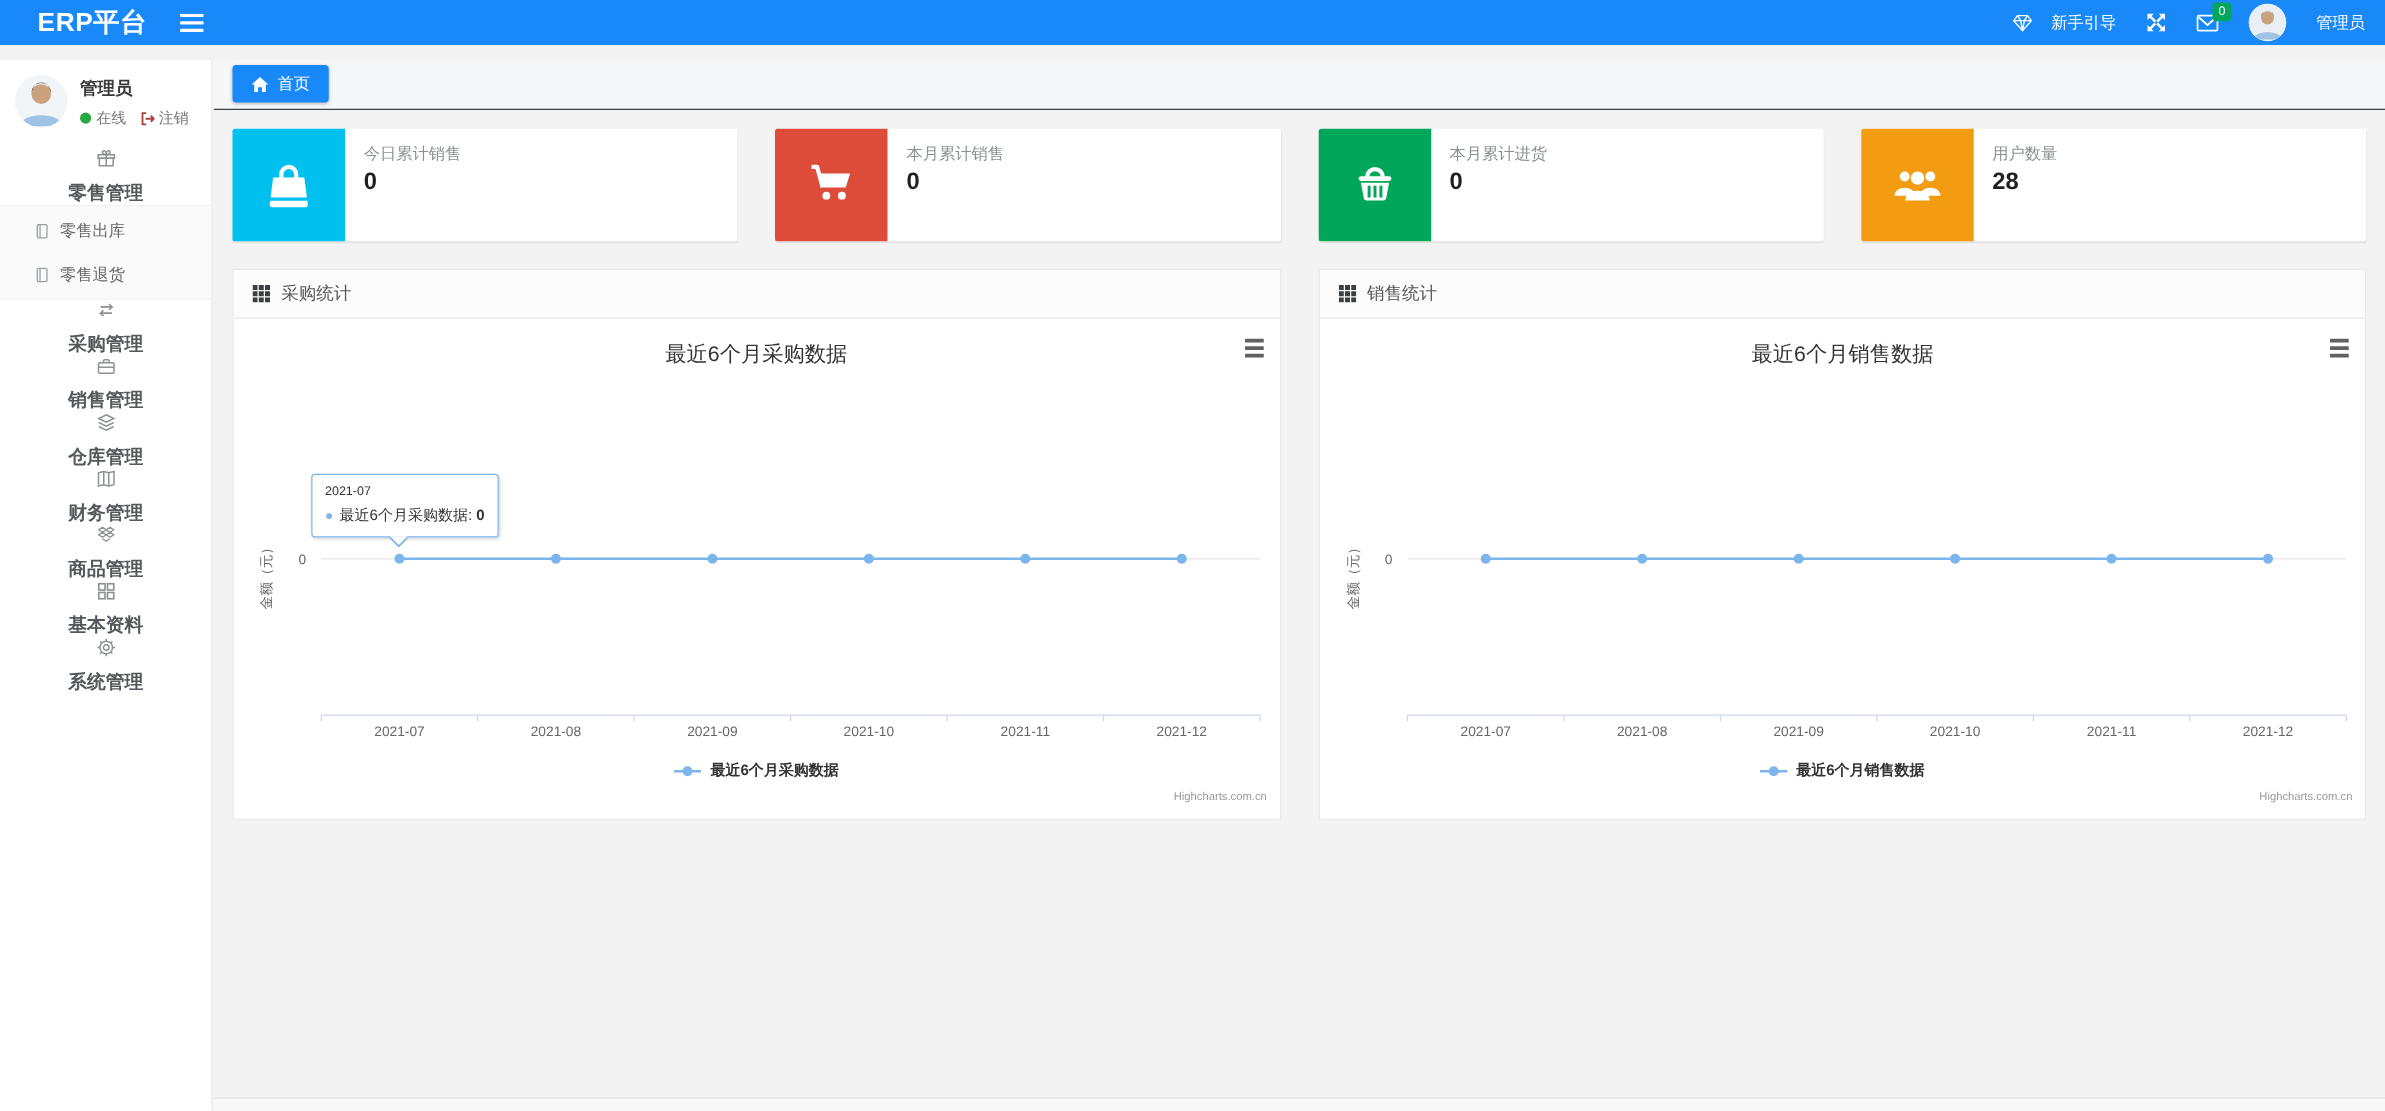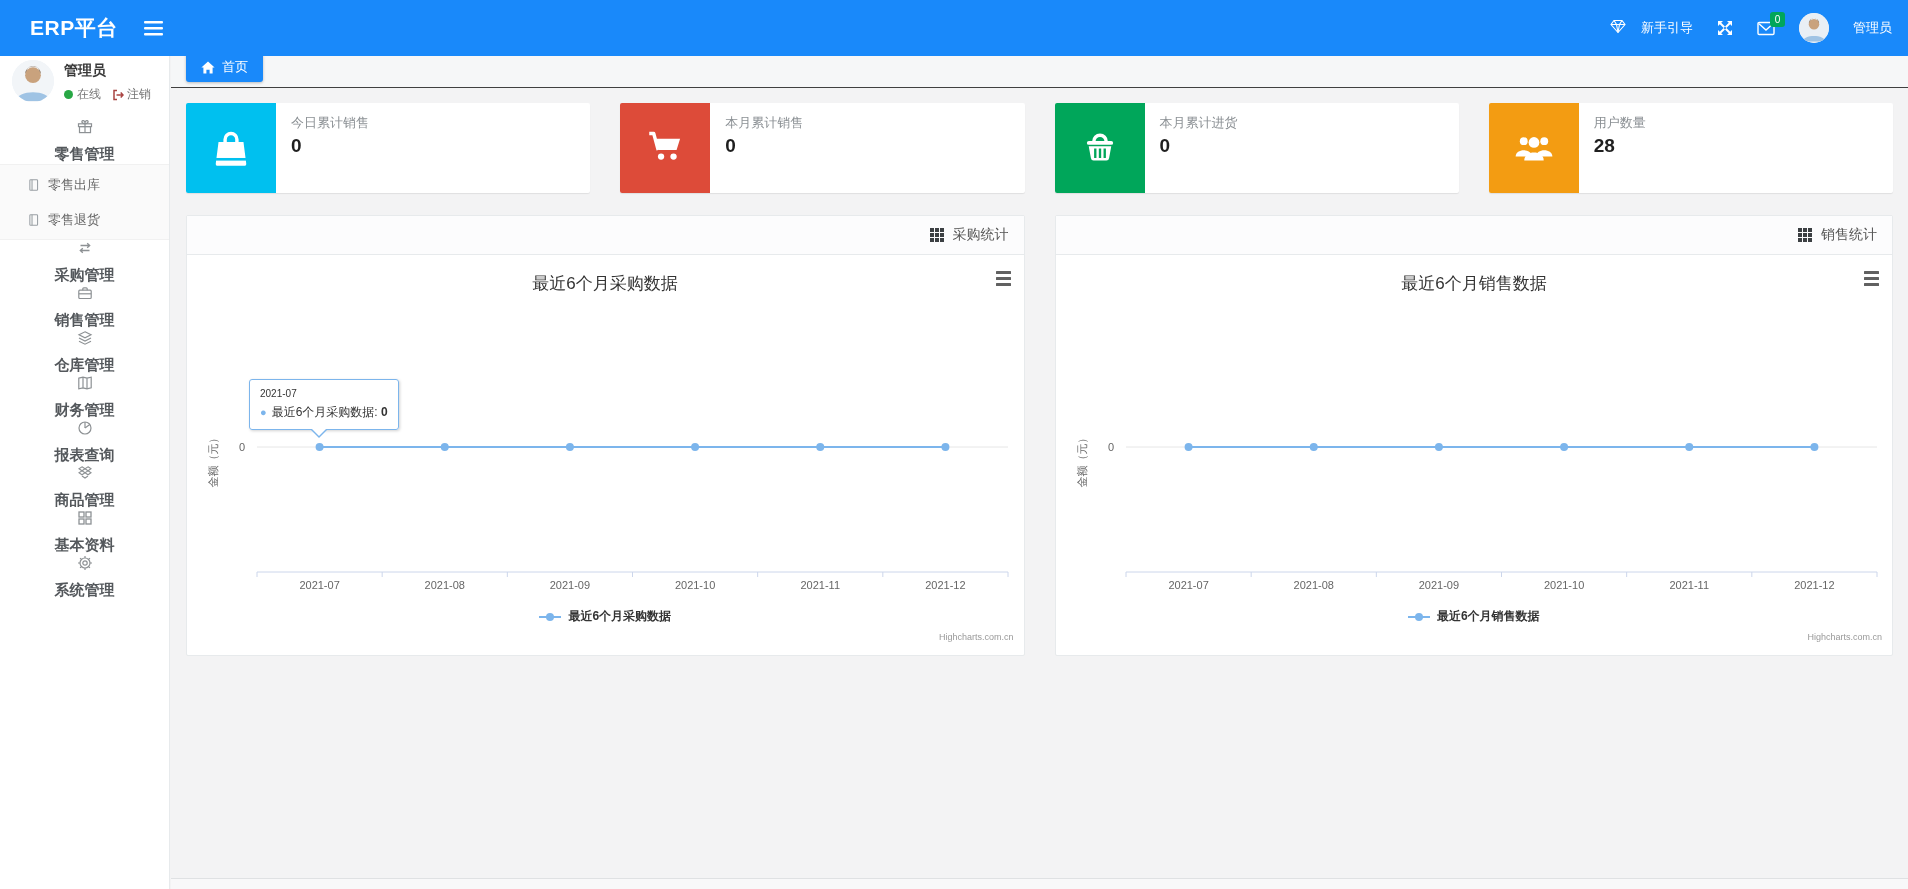--- a/index.html
+++ b/index.html
@@ -1,25 +1,25 @@
 <!DOCTYPE html>
 <html><head>
 <meta charset="utf-8">
 <style>
   * { box-sizing: border-box; margin: 0; padding: 0; }
   html,body { width:1908px; height:889px; overflow:hidden;
     font-family:"Liberation Sans","DejaVu Sans",sans-serif; background:#f3f3f4; }
 
   
-  .navbar { position:absolute; top:0; left:0; width:1908px; height:56px;
+  .navbar { position:absolute; top:0; left:0; width:1908px; height:36px;
     display:flex; align-items:center; color:#fff; z-index:30; }
   .brand { font-size:21px; font-weight:bold; padding-left:30px; letter-spacing:.5px; }
   .nav-burger { margin-left:26px; cursor:pointer; display:flex; }
   .nav-right { margin-left:auto; display:flex; align-items:center; gap:24px; padding-right:16px; }
-  .nav-link { display:flex; gap:15px; font-size:13px; cursor:pointer; }
+  .nav-link { display:flex; align-items:center; gap:15px; font-size:13px; cursor:pointer; }
   .nav-msg { position:relative; display:flex; cursor:pointer; }
   .msg-badge { position:absolute; top:-9px; right:-10px; min-width:15px; height:15px;
     border-radius:3px; color:#fff; font-size:10px; line-height:15px; text-align:center; padding:0 3px; }
   .nav-avatar { width:30px; height:30px; border-radius:50%; overflow:hidden; background:#eef3f8; cursor:pointer; }
   .nav-user { font-size:13px; cursor:pointer; }
 
   
   .sidebar { position:absolute; top:48px; left:0; width:170px; bottom:0;
     background:#fff; border-right:1px solid #e7eaec; z-index:20; }
   .profile { display:flex; gap:10px; padding:12px 10px 12px 12px; }
@@ -55,21 +55,21 @@
   .card-icon { width:90px; flex:none; display:flex; align-items:center; justify-content:center;
     border-radius:2px 0 0 2px; }
   .card-body { padding:11px 15px; }
   .card-label { font-size:13px; color:#8b9094; margin-bottom:3px; }
   .card-value { font-size:19px; font-weight:bold; color:#1f1f1f; }
 
   
   .panels { display:flex; gap:30px; }
   .panel { flex:1; background:#fff; border:1px solid #e7eaec; border-radius:2px; }
   .panel-header { height:39px; display:flex; align-items:center; gap:9px; padding:0 15px;
-    border-bottom:1px solid #e7eaec; background:#fcfcfd; font-size:14px; color:#555;justify-content:flex-end; }
+    border-bottom:1px solid #e7eaec; background:#fcfcfd; font-size:14px; color:#555; }
   .chart { position:relative; height:400px; }
   .chart svg.plot { position:absolute; top:0; left:0; }
   .ctx-btn { position:absolute; top:16px; right:13px; cursor:pointer; }
   .ctx-btn i { display:block; width:15px; height:3px; background:#616161; margin-bottom:3px; border-radius:.5px; }
   .legend { position:absolute; left:0; right:0; top:353px; display:flex; justify-content:center;
     align-items:center; gap:7px; font-size:12px; font-weight:bold; color:#333; cursor:pointer; }
   .credit { position:absolute; right:10px; top:377px; font-size:9px; color:#999; cursor:pointer; }
 
   
   .hc-tooltip { position:absolute; left:62px; top:124px; background:rgba(255,255,255,.96);
@@ -244,34 +244,20 @@
             <line x1="10" y1="3.2" x2="10" y2="13.8"></line>
       </svg>
         </span>
       <span>财务管理</span>
       <span class="grow"></span>
       <svg width="10" height="10" viewBox="0 0 12 12" fill="none" stroke="#9aa0a5" stroke-width="1.5">
           <polyline points="8,2 4,6 8,10"></polyline>
         </svg>
     </div>
 
-    <div class="menu-item">
-      <span class="m-ico">
-          <svg width="16" height="16" viewBox="0 0 16 16" fill="none" stroke="#8d9194" stroke-width="1.2">
-        <circle cx="8" cy="8" r="6"></circle>
-            <line x1="8" y1="2" x2="8" y2="8"></line>
-            <line x1="8" y1="8" x2="12.8" y2="4.5"></line>
-      </svg>
-        </span>
-      <span>报表查询</span>
-      <span class="grow"></span>
-      <svg width="10" height="10" viewBox="0 0 12 12" fill="none" stroke="#9aa0a5" stroke-width="1.5">
-          <polyline points="8,2 4,6 8,10"></polyline>
-        </svg>
-    </div>
 
     <div class="menu-item">
       <span class="m-ico">
           <svg width="16" height="16" viewBox="0 0 16 16" fill="none" stroke="#8d9194" stroke-width="1.1">
         <polygon points="5,1.8 8,3.8 5,5.8 2,3.8"></polygon>
             <polygon points="11,1.8 14,3.8 11,5.8 8,3.8"></polygon>
         <polygon points="5,5.8 8,7.8 5,9.8 2,7.8"></polygon>
             <polygon points="11,5.8 14,7.8 11,9.8 8,7.8"></polygon>
         <polyline points="5,11 8,13 11,11"></polyline>
       </svg>

